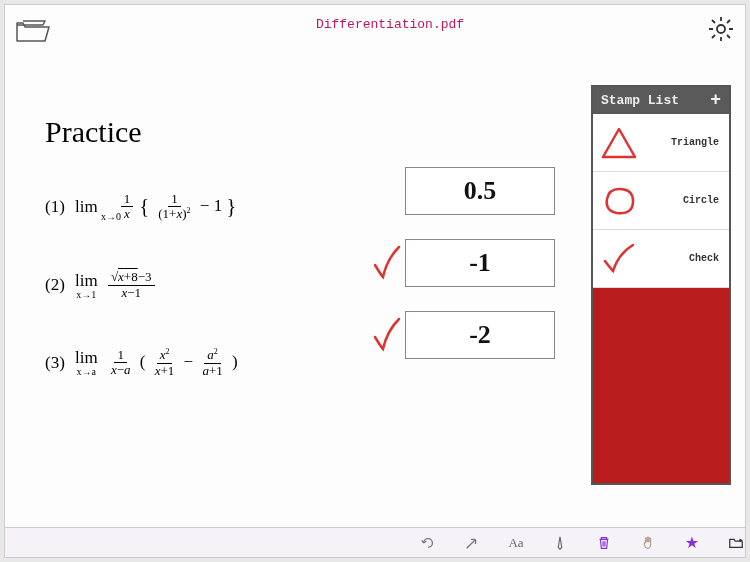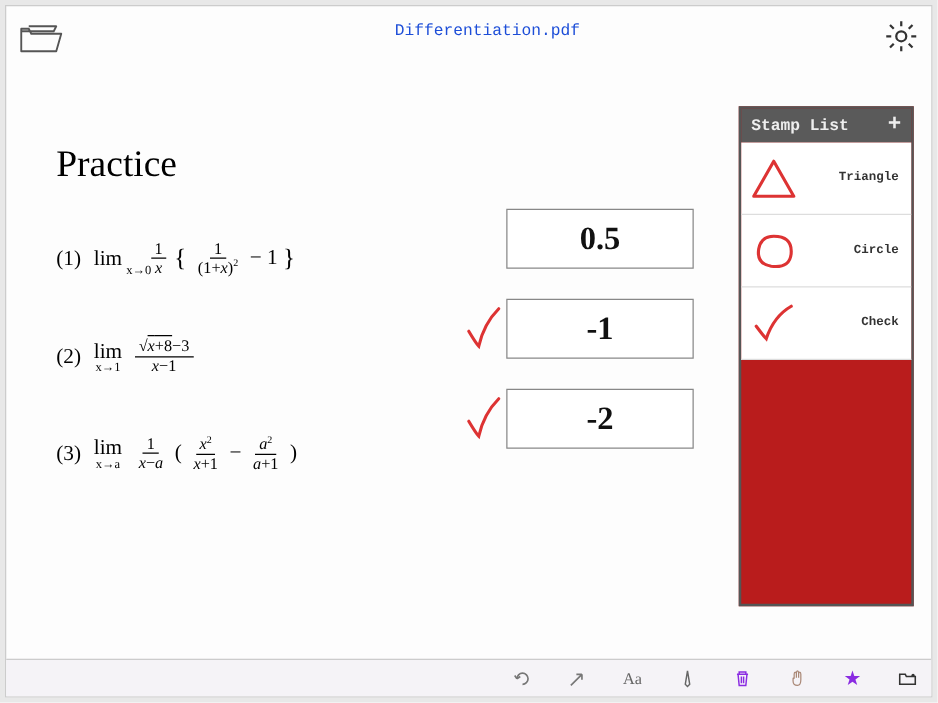--- a/index.html
+++ b/index.html
@@ -8,21 +8,21 @@
 
   .frame {
     width: 742px; height: 554px; background: #fdfdfd; position: relative;
     border: 1px solid #ccc;
   }
 
   
   .topbar { position: absolute; top: 0; left: 0; right: 0; height: 46px; }
   .folder-icon { position: absolute; left: 10px; top: 12px; width: 36px; height: 28px; }
   .title { position: absolute; top: 12px; left: 0; right: 0; text-align: center;
-           font-family: "Courier New", monospace; font-size: 13px; color: #1d4ed8; padding-left: 30px; }
+           font-family: "Courier New", monospace; font-size: 13px; color: #be185d; padding-left: 30px; }
   .gear-icon { position: absolute; right: 10px; top: 10px; width: 28px; height: 28px; }
 
   
   .canvas { position: absolute; top: 60px; left: 40px; right: 0; bottom: 40px; }
 
   .heading { font-size: 30px; font-weight: normal; font-family: Georgia, 'Times New Roman', serif; margin-top: 50px; }
 
   .problems { margin-top: 30px; }
   .prow { display: flex; align-items: center; margin-bottom: 22px; height: 56px; }
   .pnum { font-size: 17px; font-family: Georgia, serif; width: 30px; }
@@ -68,21 +68,21 @@
     padding: 0 6px;
   }
   .stamp-item .sicon { width: 40px; height: 40px; flex-shrink: 0; }
   .stamp-item .slabel { flex: 1; text-align: right; font-family: "Courier New", monospace;
                          font-size: 10px; font-weight: bold; color: #333; padding-right: 4px; }
 
   
   .toolbar {
     position: absolute; bottom: 0; left: 0; right: 0; height: 30px;
     border-top: 1px solid #ccc; background: #f5f3f7; display: flex;
-    align-items: center; justify-content: flex-end; padding-right: 10px; gap: 26px;
+    align-items: center; justify-content: flex-end; padding-right: 0; gap: 26px;
     font-size: 14px; color: #666;
   }
   .tb { width: 18px; height: 18px; display: flex; align-items: center; justify-content: center; cursor: pointer; }
   .tb.purple { color: #8a2be2; }
   .tb.dark { color: #333; }
 </style>
 </head>
 <body>
 
 <div class="frame">

